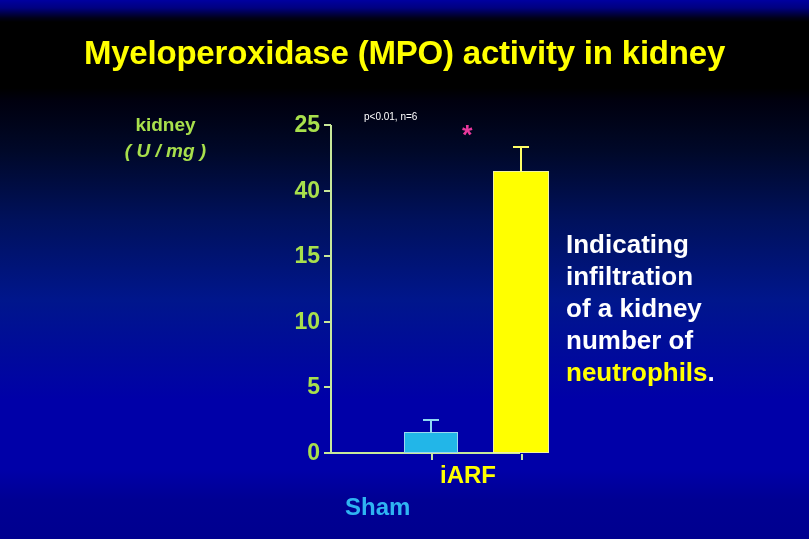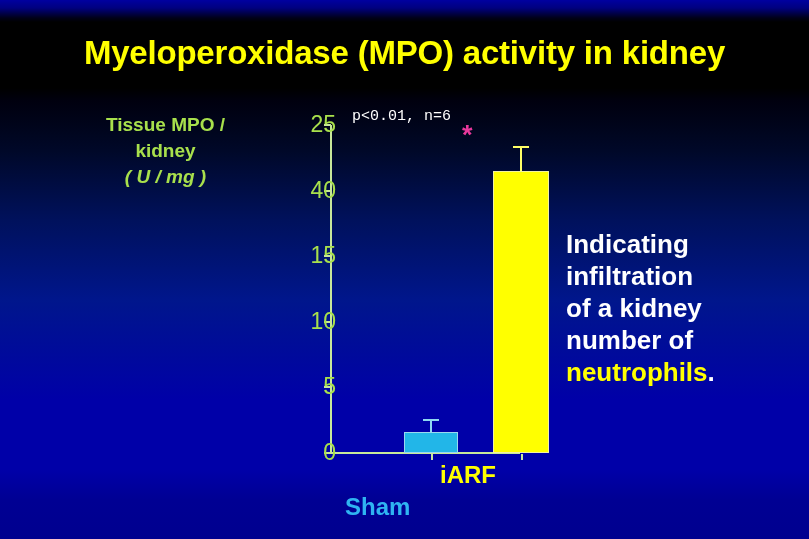--- a/index.html
+++ b/index.html
@@ -92,26 +92,26 @@
   }
   .ytick {
     position: absolute;
     left: 46px;
     width: 7px;
     height: 2px;
     background: #c8e89a;
   }
   .ytick-label {
     position: absolute;
-    right: 212px;
+    right: 228px;
     width: 46px;
     text-align: right;
     color: #a8e04c;
     font-size: 23px;
-    font-weight: normal;
+    font-weight: bold;
     line-height: 23px;
   }
   .xtick {
     position: absolute;
     top: 344px;
     width: 2px;
     height: 6px;
     background: #c8e89a;
   }
 
@@ -152,27 +152,27 @@
     position: absolute;
     height: 2px;
     background: #8fd8f0;
   }
   #err-iarf-stem { background: #ffff66; }
   #err-iarf-cap  { background: #ffff66; }
 
   
   #pvalue {
     position: absolute;
-    left: 352px;
+    left: 364px;
     top: 108px;
     color: #ffffff;
-    font-size: 15px;
+    font-size: 10px;
     line-height: 18px;
     white-space: nowrap;
-    font-family: Liberation Mono, monospace;
+    font-family: Liberation Sans, sans-serif;
   }
   #asterisk {
     position: absolute;
     left: 462px;
     top: 122px;
     color: #e8389c;
     font-size: 27px;
     line-height: 27px;
     font-weight: bold;
   }
@@ -206,21 +206,20 @@
 </head>
 <body>
 
 <div id="slide">
 
   <div id="title-band">
     <span id="title-text">Myeloperoxidase (MPO) activity in kidney</span>
   </div>
 
   <div id="axis-label">
-    <div>Tissue MPO /</div>
     <div>kidney</div>
     <div class="ital">( U / mg )</div>
   </div>
 
   <div id="plot">
 
     <div id="y-axis"></div>
     <div id="x-axis"></div>
 
     <div id="ytick-holder">

